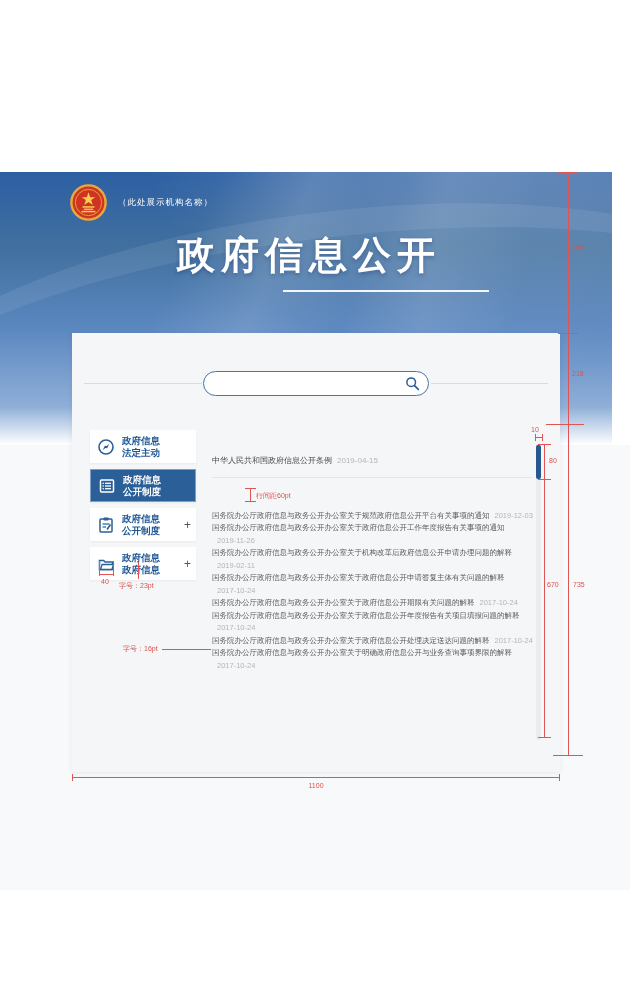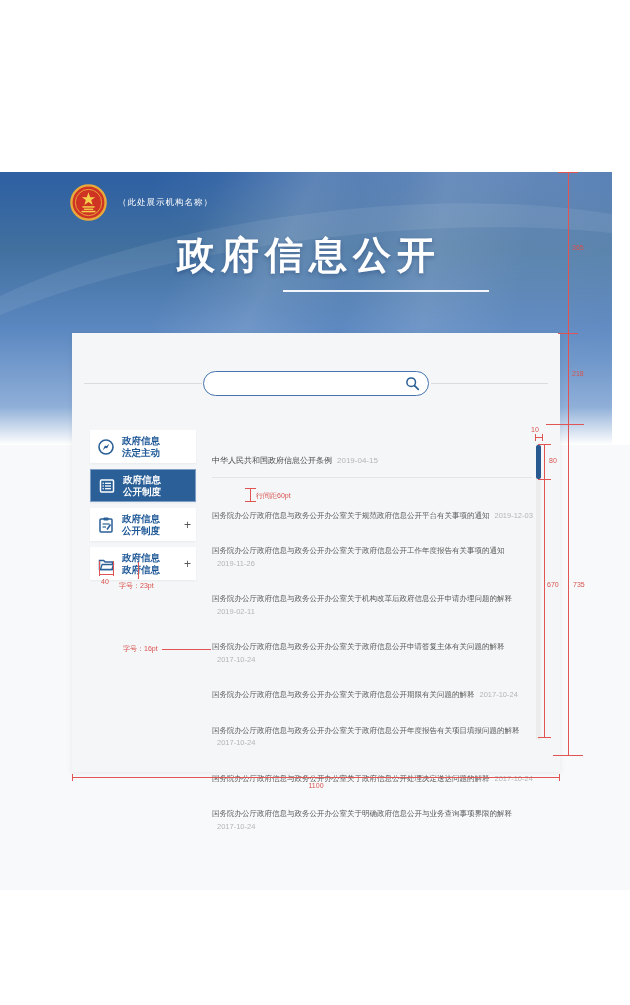--- a/index.html
+++ b/index.html
@@ -69,21 +69,21 @@
   }
   .side-card .s-icon { width:18px; height:18px; color:#2a5f97; flex:0 0 auto; }
   .side-card .s-label { margin-left:7px; font-size:9.5px; font-weight:700; color:#1d5796; line-height:11.5px; }
   .side-card.active { background:#2a5f97; border:1px solid #7f9fc6; }
   .side-card.active .s-icon { color:#ffffff; }
   .side-card.active .s-label { color:#ffffff; }
   .side-card .plus { position:absolute; right:5px; top:50%; transform:translateY(-50%); font-size:12px; color:#555; font-weight:400; }
 
   
   .doc-area { position:absolute; left:140px; top:122px; width:322px; }
-  .doc-item { font-size:7.5px; color:#5a5a5a; line-height:12.5px; margin-top:23px; cursor:pointer; }
+  .doc-item { font-size:7.5px; color:#5a5a5a; line-height:12.5px; margin-top:0; cursor:pointer; }
   .doc-item.first { margin-top:0; font-size:8px; color:#474747; }
   .doc-item.after-divider { margin-top:32px; }
   .doc-item .d-date { color:#b5b5b5; margin-left:5px; white-space:nowrap; }
   .doc-divider { margin-top:9px; width:320px; border-bottom:1px solid #e4e4e4; }
 
   
   .scroll-track { position:absolute; left:464px; top:110px; width:5px; height:297px; background:#ececec; border-radius:3px; }
   .scroll-thumb { position:absolute; left:0; top:2px; width:5px; height:34px; background:#27588f; border-radius:2px; }
 
   

